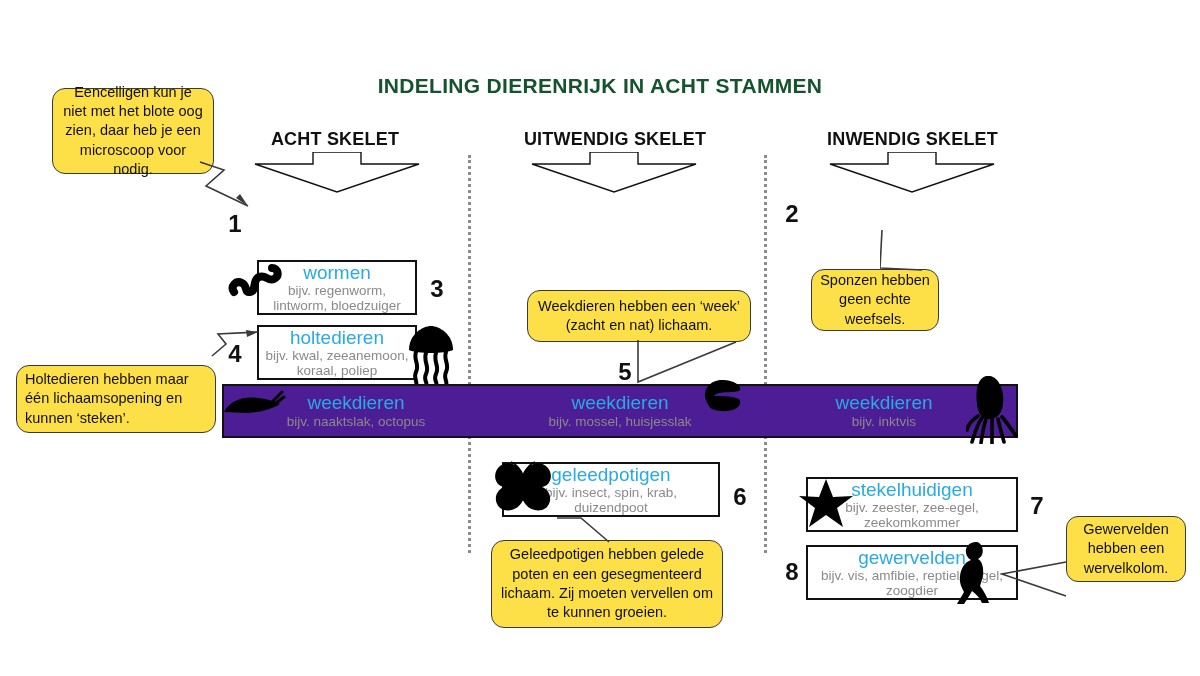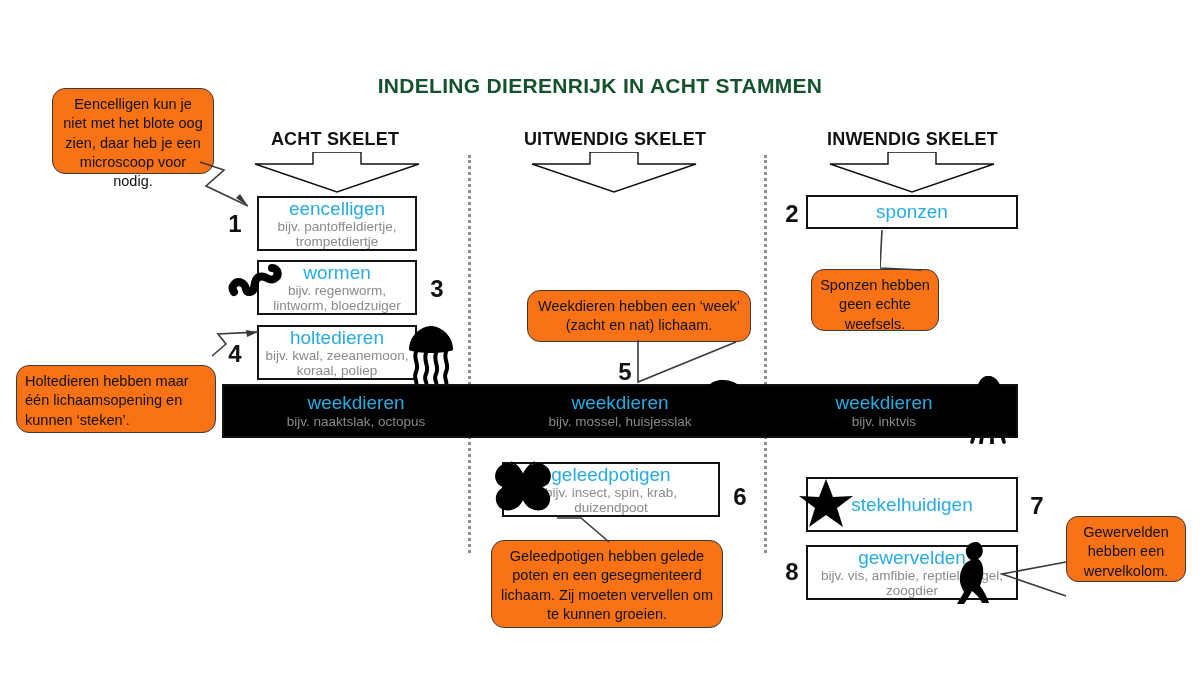--- a/index.html
+++ b/index.html
@@ -55,21 +55,21 @@
     padding: 0 6px;
   }
   .taxon.single { justify-content: center; }
 
   
   .band {
     border-top: 2px solid #111;
     border-bottom: 2px solid #111;
     border-left: 2px solid #111;
     border-right: 2px solid #111;
-    background: #000000;
+    background: #4c1d95;
     display: flex;
   }
   .band .cell {
     flex: 1 1 0;
     display: flex; flex-direction: column;
     align-items: center; justify-content: center;
     line-height: 1.15;
   }
   .band .name { color: #29ABE2; font-size: 19px; }
   .band .examples { color: #8a8a8a; font-size: 13.5px; }
@@ -77,26 +77,26 @@
   
   .num {
     font-size: 24px; font-weight: bold; color: #111;
     text-align: center;
   }
 
   
   .bubble {
     border: 1.6px solid #3a3a3a;
     border-radius: 13px;
-    background: #f97316;
+    background: #fde047;
     color: #111;
     font-size: 14.5px;
     line-height: 1.33;
     text-align: center;
-    display: flex; align-items: flex-start; justify-content: center;
+    display: flex; align-items: center; justify-content: center;
     padding: 6px 8px;
   }
   .bubble.left-align { text-align: left; justify-content: flex-start; }
 
   
   .tail { pointer-events: none; }
 
   .silhouette { pointer-events: none; }
 </style>
 </head>
@@ -117,24 +117,20 @@
     <polygon points="60,0 108,0 108,12 166,12 84,40 2,12 60,12" fill="#ffffff" stroke="#111" stroke-width="1.4"></polygon>
   </svg>
   <svg class="abs big-arrow" style="left:828px; top:152px;" width="168" height="42" viewBox="0 0 168 42">
     <polygon points="60,0 108,0 108,12 166,12 84,40 2,12 60,12" fill="#ffffff" stroke="#111" stroke-width="1.4"></polygon>
   </svg>
 
   <div class="abs divider" style="left:468px; top:155px; height:398px;"></div>
   <div class="abs divider" style="left:764px; top:155px; height:398px;"></div>
 
   <div class="abs num" style="left:222px; top:210px; width:26px;">1</div>
-  <div class="abs taxon" style="left:257px; top:196px; width:160px; height:55px;">
-    <div class="name">eencelligen</div>
-    <div class="examples">bijv. pantoffeldiertje, trompetdiertje</div>
-  </div>
 
   <div class="abs bubble" style="left:52px; top:88px; width:162px; height:86px;">
     <span>Eencelligen kun je niet met het blote oog zien, daar heb je een microscoop voor nodig.</span>
   </div>
   <svg class="abs tail" style="left:196px; top:160px;" width="70" height="52" viewBox="0 0 70 52">
     <polyline points="4,2 28,10 10,26 52,46" fill="none" stroke="#3a3a3a" stroke-width="1.6"></polyline>
     <polygon points="52,46 40,38 44,34" fill="#3a3a3a"></polygon>
   </svg>
 
   <div class="abs taxon" style="left:257px; top:260px; width:160px; height:55px;">
@@ -164,23 +160,20 @@
 
   <div class="abs bubble left-align" style="left:16px; top:325px; width:200px; height:68px;margin-top:40px;">
     <span>Holtedieren hebben maar één lichaamsopening en kunnen ‘steken’.</span>
   </div>
   <svg class="abs tail" style="left:210px; top:330px;" width="52" height="30" viewBox="0 0 52 30">
     <polyline points="2,26 16,14 8,4 48,2" fill="none" stroke="#3a3a3a" stroke-width="1.6"></polyline>
     <polygon points="48,2 36,0 37,7" fill="#3a3a3a"></polygon>
   </svg>
 
   <div class="abs num" style="left:779px; top:200px; width:26px;">2</div>
-  <div class="abs taxon single" style="left:806px; top:195px; width:212px; height:34px;">
-    <div class="name">sponzen</div>
-  </div>
 
   <div class="abs bubble" style="left:811px; top:269px; width:128px; height:62px;">
     <span>Sponzen hebben geen echte weefsels.</span>
   </div>
   <svg class="abs tail" style="left:880px; top:228px;" width="60" height="44" viewBox="0 0 60 44">
     <polyline points="2,2 0,40 42,42" fill="none" stroke="#3a3a3a" stroke-width="1.6"></polyline>
   </svg>
 
   <div class="abs bubble" style="left:527px; top:290px; width:224px; height:52px;">
     <span>Weekdieren hebben een ‘week’ (zacht en nat) lichaam.</span>
@@ -240,20 +233,21 @@
 
   <div class="abs bubble" style="left:491px; top:540px; width:232px; height:88px;">
     <span>Geleedpotigen hebben gelede poten en een gesegmenteerd lichaam. Zij moeten vervellen om te kunnen groeien.</span>
   </div>
   <svg class="abs tail" style="left:555px; top:516px;" width="60" height="28" viewBox="0 0 60 28">
     <polyline points="2,2 26,2 54,26" fill="none" stroke="#3a3a3a" stroke-width="1.6"></polyline>
   </svg>
 
   <div class="abs taxon" style="left:806px; top:477px; width:212px; height:55px;">
     <div class="name">stekelhuidigen</div>
+    <div class="examples">bijv. zeester, zee-egel, zeekomkommer</div>
   </div>
   <div class="abs num" style="left:1024px; top:492px; width:26px;">7</div>
 
   <svg class="abs silhouette" style="left:798px; top:478px;" width="56" height="52" viewBox="0 0 56 52">
     <path d="M28 1 L35 19 L55 18 L39 30 L45 49 L28 37 L11 49 L17 30 L1 18 L21 19 Z" fill="#000"></path>
   </svg>
 
   <div class="abs num" style="left:779px; top:558px; width:26px;">8</div>
   <div class="abs taxon" style="left:806px; top:545px; width:212px; height:55px;">
     <div class="name">gewervelden</div>

